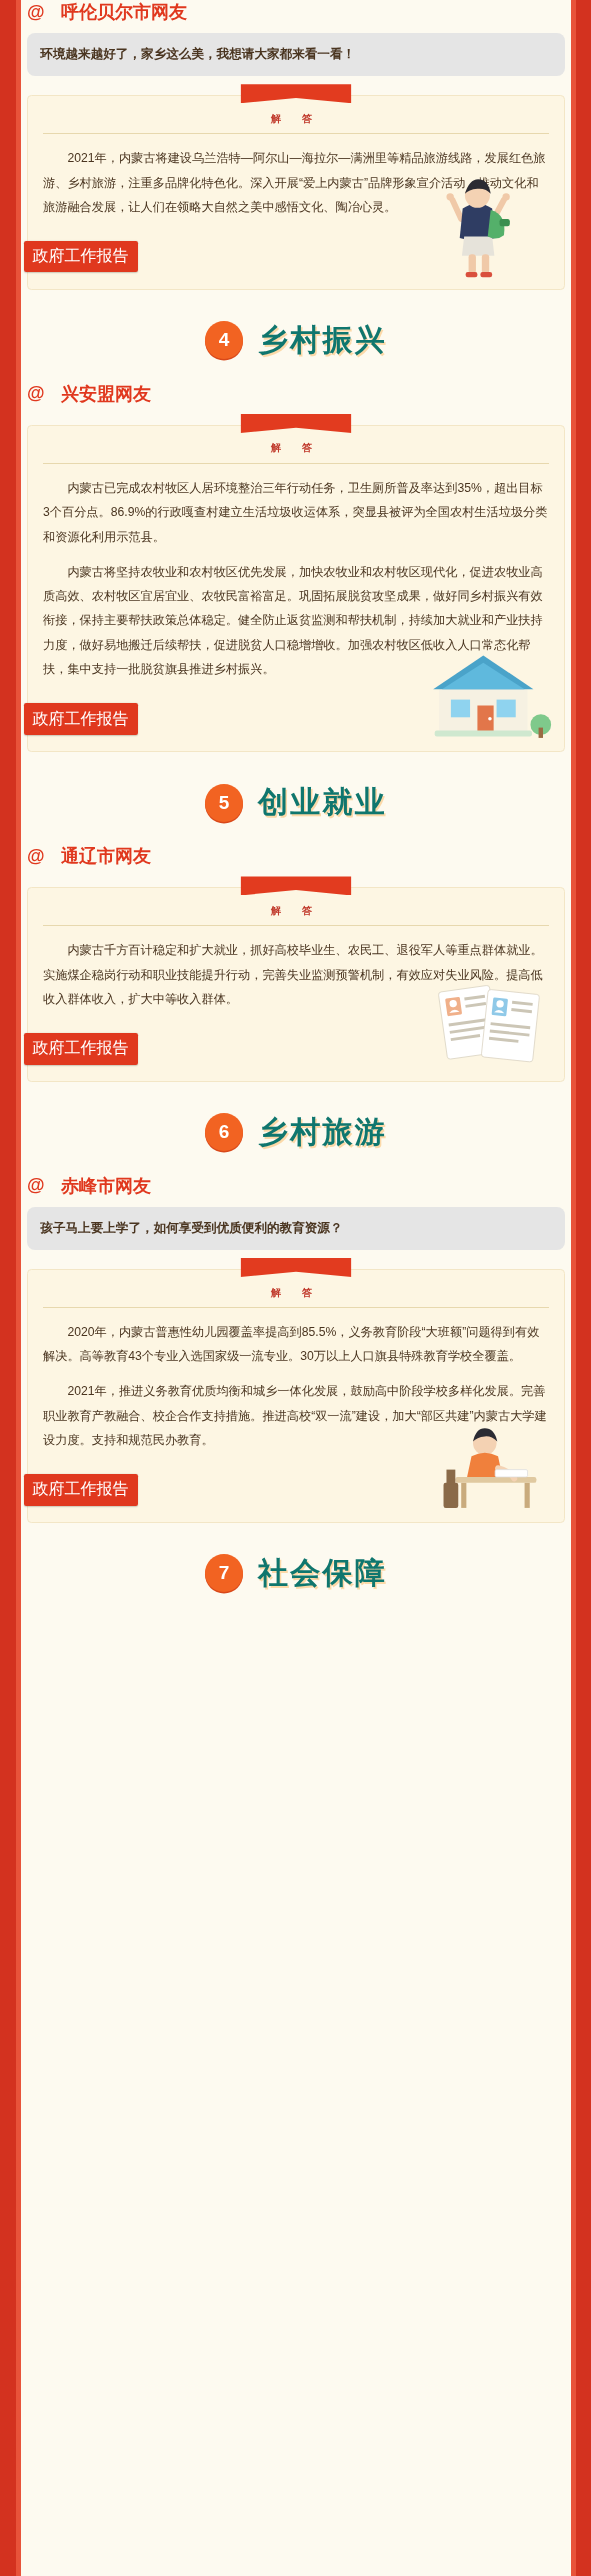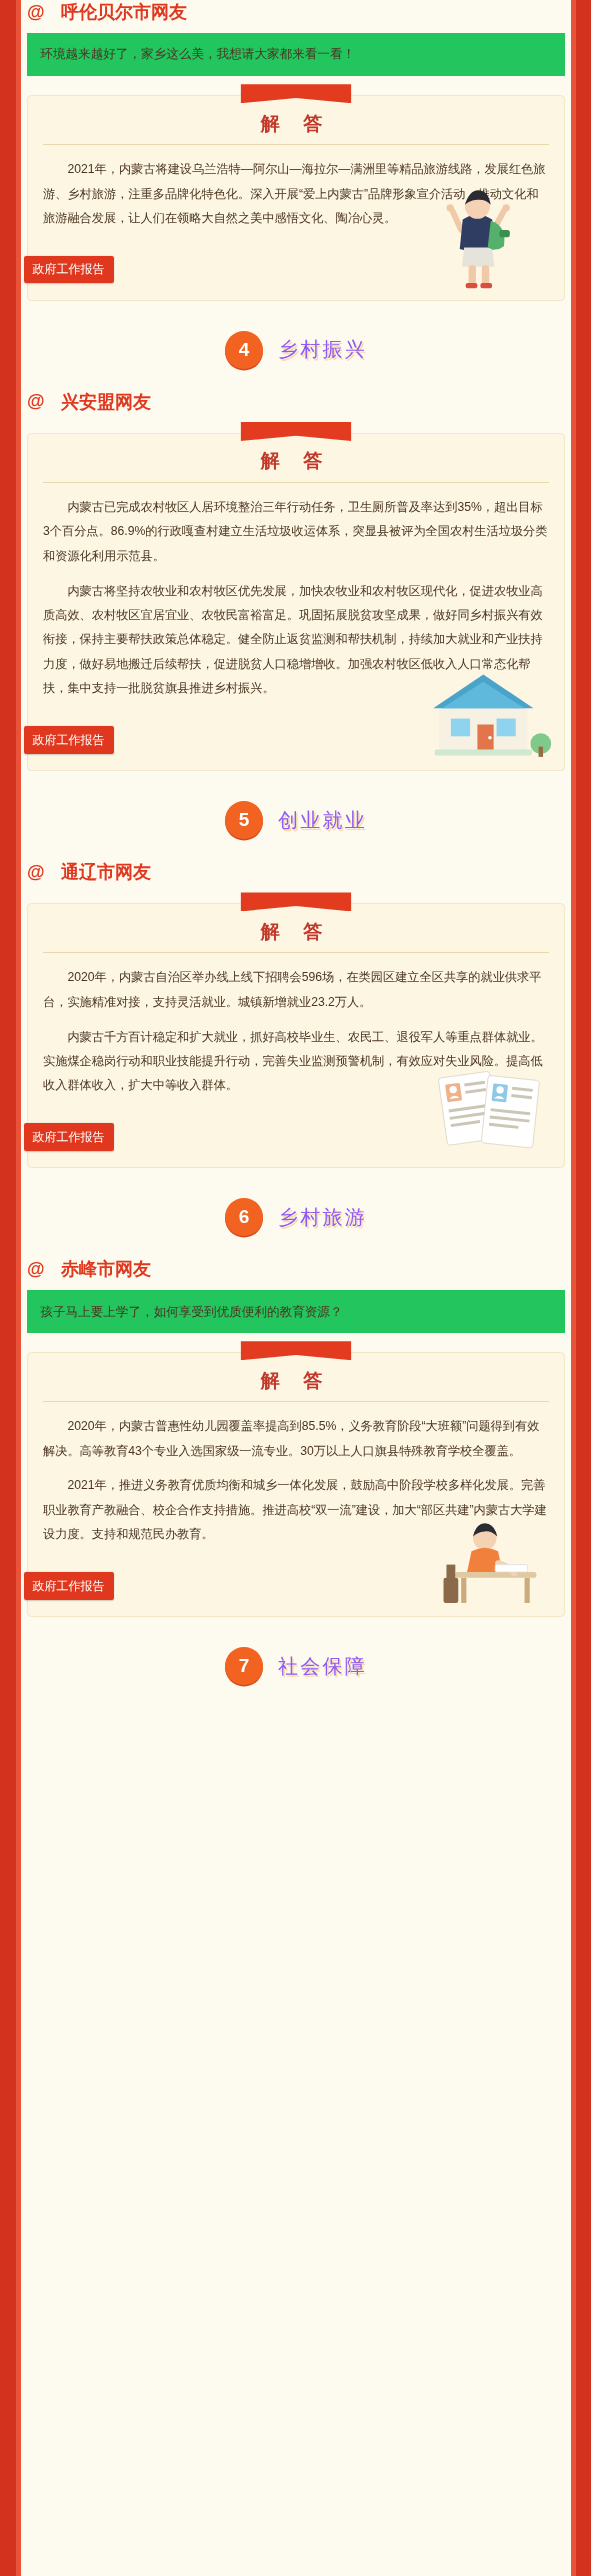--- a/index.html
+++ b/index.html
@@ -59,27 +59,28 @@
     letter-spacing: 0px;
   }
   .q-name {
     color: #e0381e;
     font-size: 18px;
     font-weight: bold;
     padding-left: 12px;
   }
   .q-bubble {
     position: relative;
-    background: #22c55e;
-    border-radius: 0;
+    background: #e5e5e5;
+    border-radius: 8px;
     padding: 10.4px 13.3px;
     margin: 0 6px 0 6px;
     color: #4a3520;
     font-size: 12.6px;
     line-height: 1.75;
+    font-weight: bold;
   }
 
   
   .answer-wrap {
     position: relative;
     margin: 19px 6px 0 6px;
   }
   .answer-card {
     position: relative;
     background: #fdf6e3;
@@ -98,21 +99,21 @@
     transform: translateX(-50%);
     top: -22px;
     width: 111px;
     height: 19px;
     background: #e23b1f;
     clip-path: polygon(0 0, 100% 0, 100% 100%, 50% 72%, 0 100%);
   }
   .ans-title {
     display: inline-block;
     color: #c0392b;
-    font-size: 19px;
+    font-size: 10px;
     font-weight: bold;
     letter-spacing: 9px;
     padding-bottom: 6px;
     position: relative;
   }
   .ans-rule {
     border: none;
     border-top: 1.5px solid #e7d8ae;
     margin: 0 0 12px 0;
   }
@@ -122,21 +123,21 @@
     line-height: 2.0;
     text-indent: 2em;
     margin-bottom: 10.4px;
   }
   .src-tag {
     position: absolute;
     left: -4.4px;
     bottom: 16.3px;
     background: #e0381e;
     color: #fff;
-    font-size: 12px;
+    font-size: 16px;
     padding: 5.2px 9px;
     border-radius: 2.2px;
     box-shadow: 0 0.7px 1.5px rgba(0,0,0,0.2);
   }
 
   
   .section-head {
     display: flex;
     align-items: center;
     justify-content: center;
@@ -150,23 +151,23 @@
     background: #f26322;
     color: #fff;
     font-size: 19px;
     font-weight: bold;
     display: flex;
     align-items: center;
     justify-content: center;
     box-shadow: 0 1.5px 0 #d8481a;
   }
   .sec-title {
-    font-size: 20px;
-    font-weight: normal;
-    color: #8b5cf6;
+    font-size: 30px;
+    font-weight: bold;
+    color: #0f766e;
     letter-spacing: 2.2px;
     text-shadow: 1.5px 1.5px 0 #fcd9a8;
   }
 
   
   .illus {
     position: absolute;
     right: 7.4px;
     bottom: 4.4px;
     width: 140px;
@@ -272,21 +273,20 @@
         <span class="q-name">通辽市网友</span>
       </div>
 
       <div class="answer-wrap">
         <div class="answer-card">
           <div class="ans-header">
             <div class="ribbon"></div>
             <div class="ans-title">解 答</div>
           </div>
           <hr class="ans-rule">
-          <p class="ans-p">2020年，内蒙古自治区举办线上线下招聘会596场，在类园区建立全区共享的就业供求平台，实施精准对接，支持灵活就业。城镇新增就业23.2万人。</p>
           <p class="ans-p">内蒙古千方百计稳定和扩大就业，抓好高校毕业生、农民工、退役军人等重点群体就业。实施煤企稳岗行动和职业技能提升行动，完善失业监测预警机制，有效应对失业风险。提高低收入群体收入，扩大中等收入群体。</p>
           <div class="illus">
             <svg width="140" height="111" viewBox="0 0 190 150" xmlns="http://www.w3.org/2000/svg">
               <g transform="rotate(-8 70 70)">
                 <rect x="34" y="30" width="70" height="92" rx="4" fill="#ffffff" stroke="#d9d2c0"></rect>
                 <rect x="42" y="40" width="20" height="24" rx="2" fill="#f0b08a"></rect>
                 <circle cx="52" cy="48" r="5" fill="#fff"></circle>
                 <path d="M45 60 q7 -7 14 0 z" fill="#fff"></path>
                 <rect x="68" y="42" width="28" height="4" fill="#ccc6b6"></rect>
                 <rect x="68" y="52" width="28" height="4" fill="#ccc6b6"></rect>

